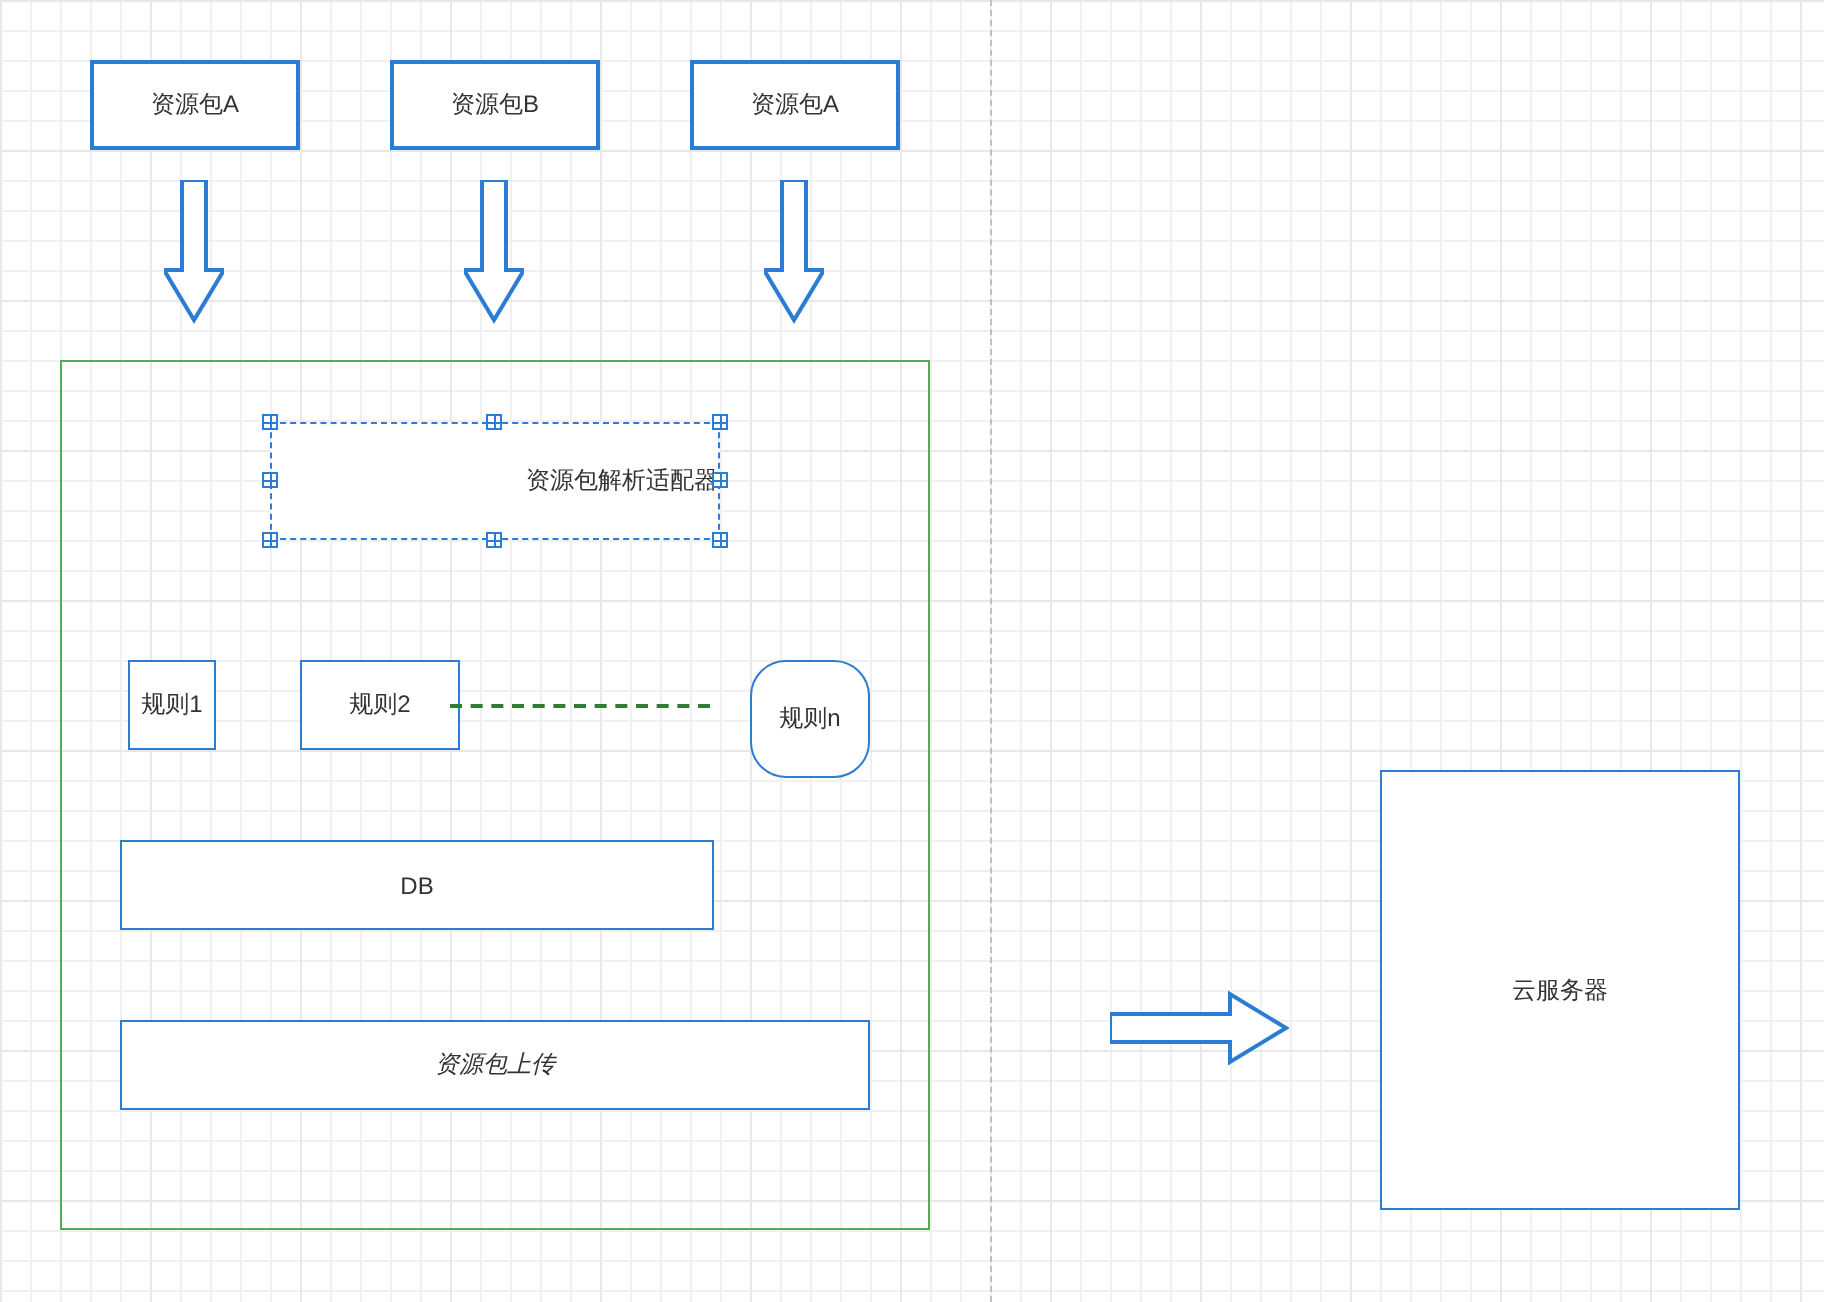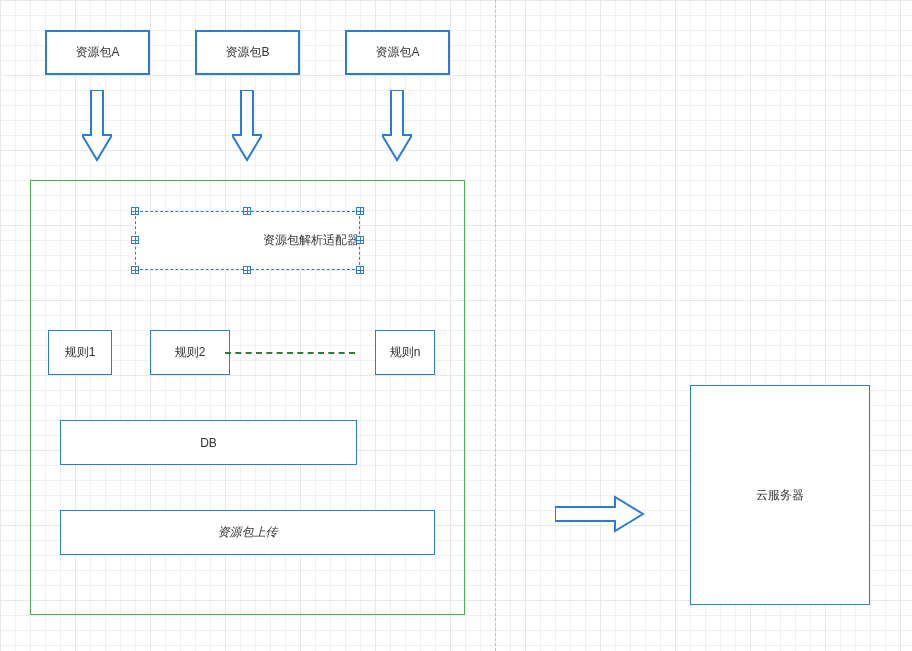--- a/index.html
+++ b/index.html
@@ -131,28 +131,28 @@
 
 <div class="handle cross" style="left:131px; top:207px;"></div>
 <div class="handle cross" style="left:243px; top:207px;"></div>
 <div class="handle cross" style="left:356px; top:207px;"></div>
 <div class="handle cross" style="left:131px; top:236px;"></div>
 <div class="handle cross" style="left:356px; top:236px;"></div>
 <div class="handle cross" style="left:131px; top:266px;"></div>
 <div class="handle cross" style="left:243px; top:266px;"></div>
 <div class="handle cross" style="left:356px; top:266px;"></div>
 
-<div class="box" style="left:48px; top:330px; width:64px; height:45px; border-width:1px;">
+<div class="box" style="left:64px; top:330px; width:44px; height:45px; border-width:1px;">
   <span>规则1</span>
 </div>
 <div class="box" style="left:150px; top:330px; width:80px; height:45px; border-width:1px;">
   <span>规则2</span>
 </div>
 <div class="dashed-line" style="left:225px; top:352px; width:130px;"></div>
-<div class="box" style="left:375px; top:330px; width:60px; height:45px; border-width:1px;">
+<div class="box" style="left:375px; top:330px; width:60px; height:59px; border-width:1px;border-radius:18px;">
   <span>规则n</span>
 </div>
 
 <div class="box" style="left:60px; top:420px; width:297px; height:45px; border-width:1px;">
   <span>DB</span>
 </div>
 
 <div class="box" style="left:60px; top:510px; width:375px; height:45px; border-width:1px;font-style:italic;">
   <span>资源包上传</span>
 </div>

